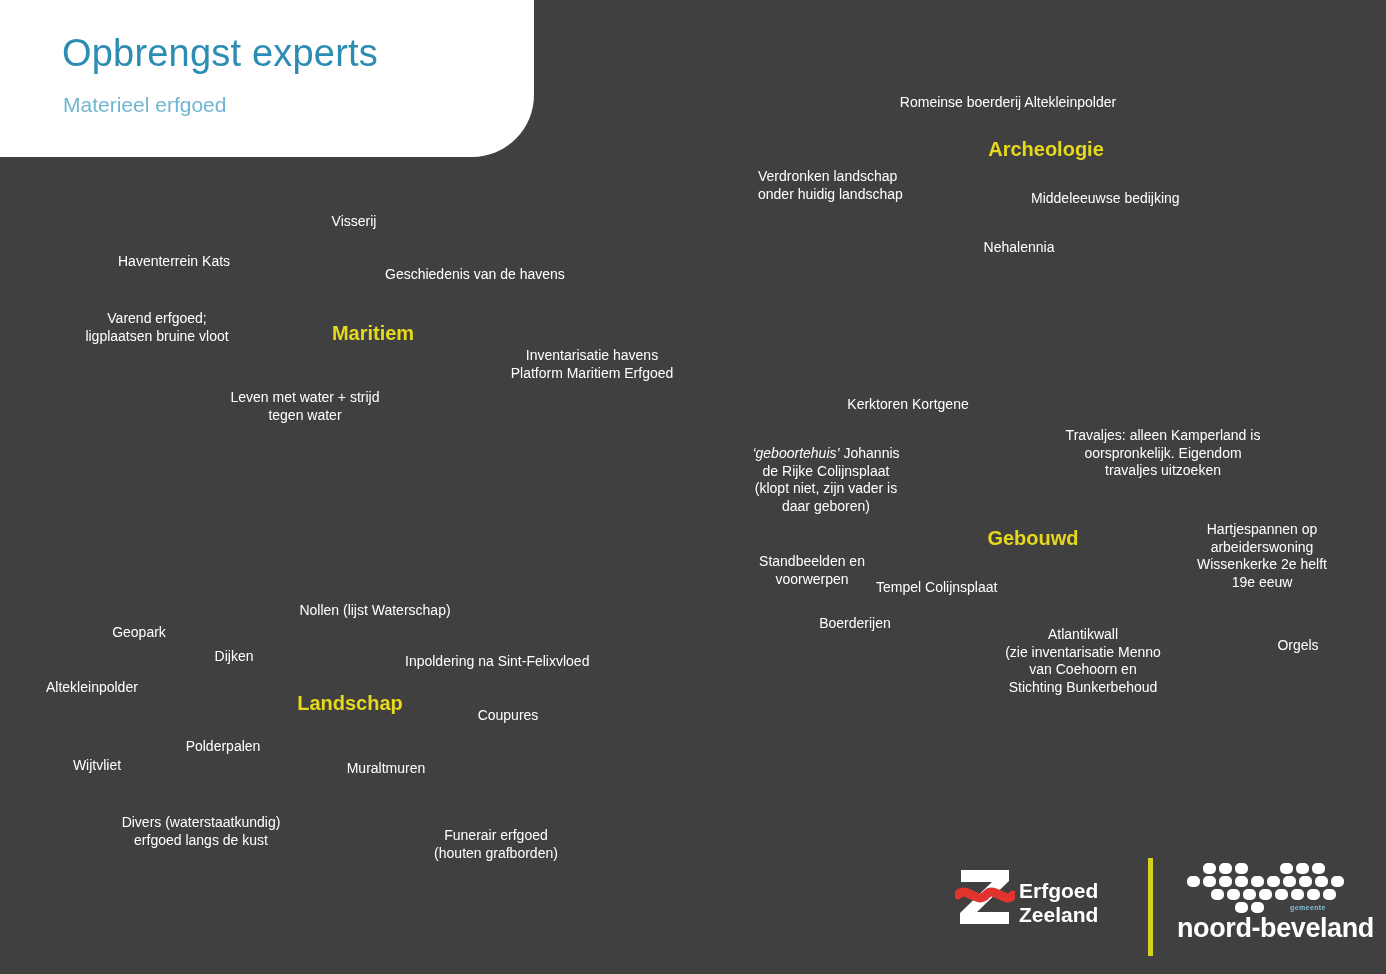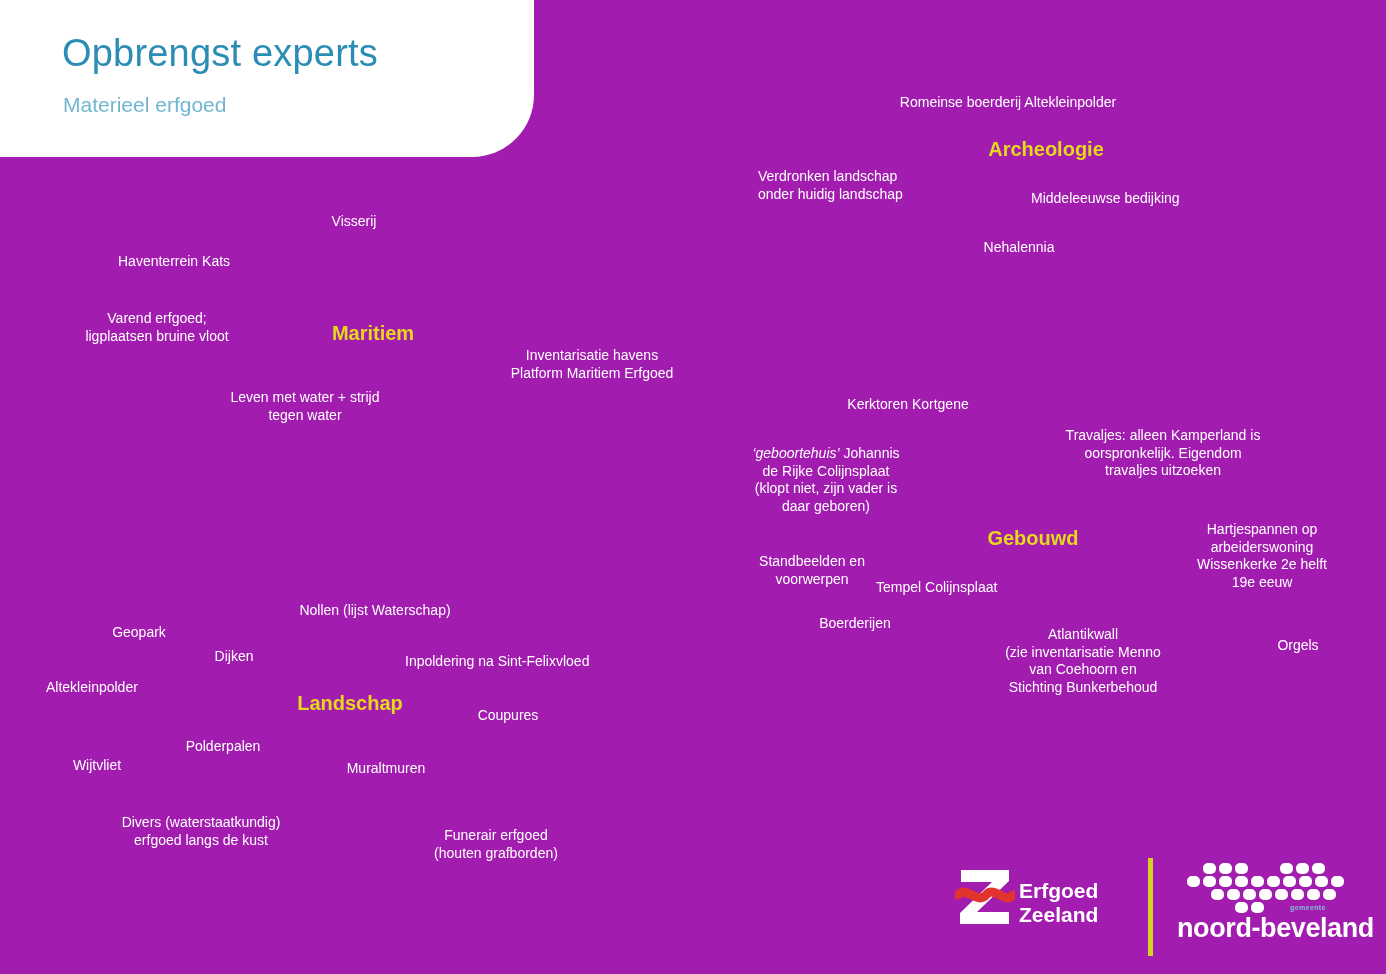--- a/index.html
+++ b/index.html
@@ -7,21 +7,21 @@
     margin: 0;
     padding: 0;
     background: #0f7fa3;
   }
   * { box-sizing: border-box; }
 
   .slide {
     position: relative;
     width: 1386px;
     height: 974px;
-    background: #a21caf;
+    background: #404040;
     overflow: hidden;
     font-family: "Liberation Sans", sans-serif;
   }
 
   
   .title-card {
     position: absolute;
     left: 0;
     top: -20px;
     width: 534px;
@@ -146,20 +146,21 @@
   <div class="cloud-item cat center" style="left:936px; top:137px; width:220px;">Archeologie</div>
 
   <div class="cloud-item left" style="left:1031px; top:190px; width:250px;">Middeleeuwse bedijking</div>
 
   <div class="cloud-item center" style="left:918px; top:239px; width:202px;">Nehalennia</div>
 
   <div class="cloud-item center" style="left:272px; top:213px; width:164px;">Visserij</div>
 
   <div class="cloud-item left" style="left:118px; top:253px; width:230px;">Haventerrein Kats</div>
 
+  <div class="cloud-item left" style="left:385px; top:266px; width:300px;">Geschiedenis van de havens</div>
 
   <div class="cloud-item center" style="left:43px; top:310px; width:228px;">Varend erfgoed;
 ligplaatsen bruine vloot</div>
 
   <div class="cloud-item cat center" style="left:290px; top:321px; width:166px;">Maritiem</div>
 
   <div class="cloud-item center" style="left:466px; top:347px; width:252px;">Inventarisatie havens
 Platform Maritiem Erfgoed</div>
 
   <div class="cloud-item center" style="left:189px; top:389px; width:232px;">Leven met water + strijd

